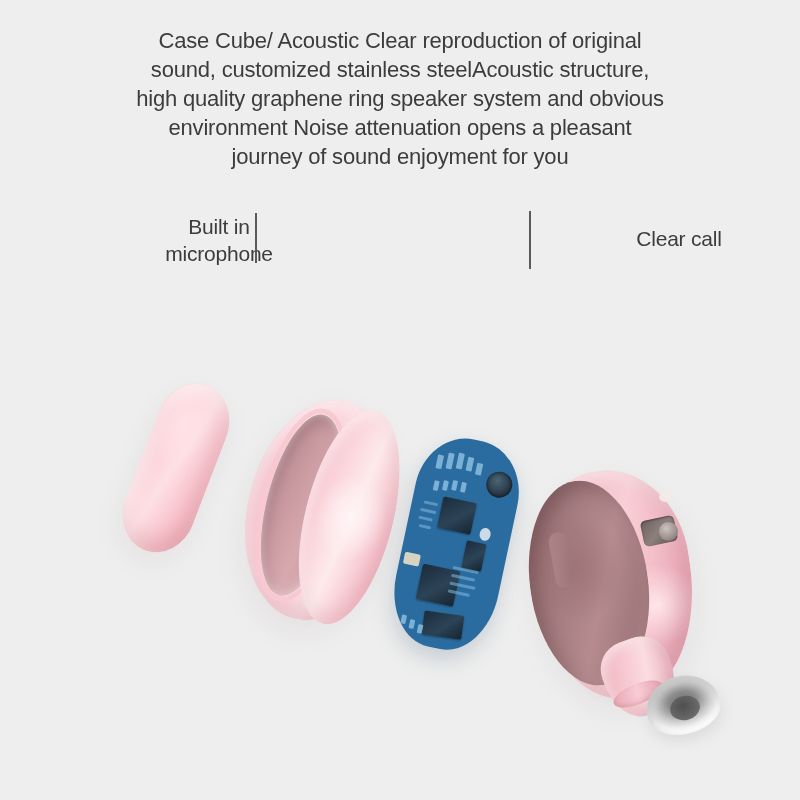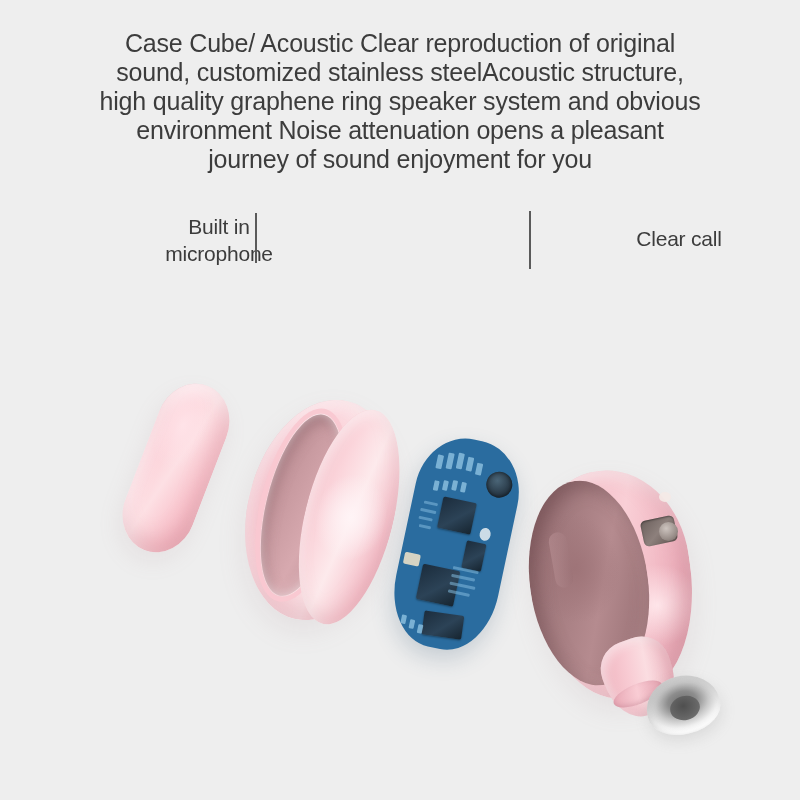--- a/index.html
+++ b/index.html
@@ -17,21 +17,21 @@
   }
 
   
   #headline {
     position: absolute;
     left: 60px;
     top: 4px;
     width: 680px;
     text-align: center;
     color: #3c3c3c;
-    font-size: 25px;
+    font-size: 22px;
     line-height: 29px;
     letter-spacing: -0.2px;
     white-space: pre-line;
     font-weight: 400;
   }
 
   
   #features {
     position: absolute;
     left: 44px;

